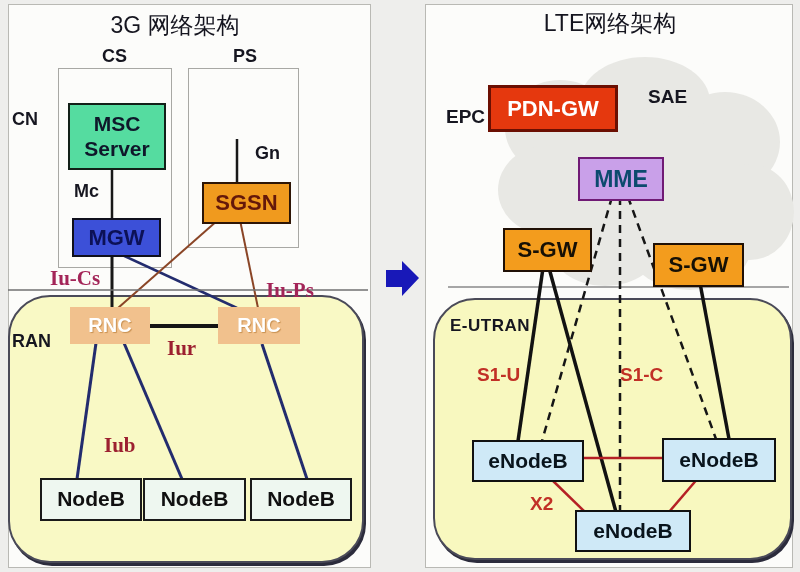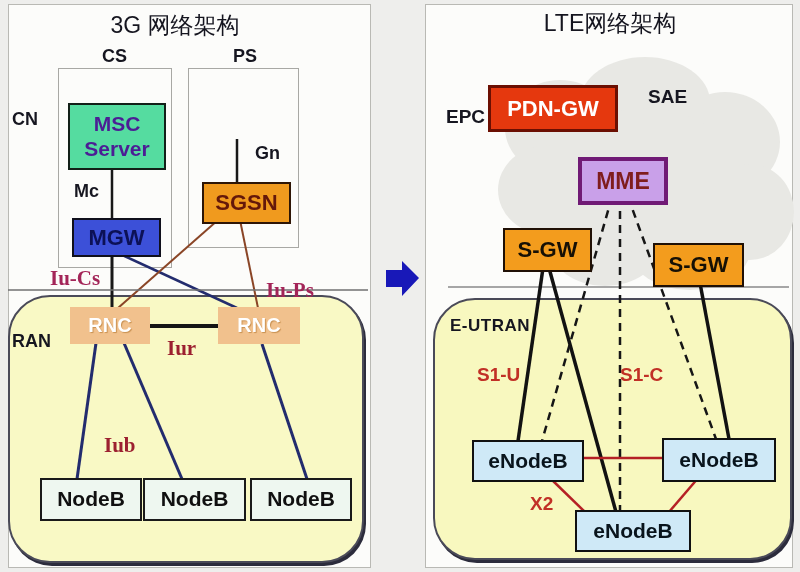--- a/index.html
+++ b/index.html
@@ -91,21 +91,21 @@
     <polygon points="386,270 402,270 402,261 419,278 402,296 402,287 386,287" fill="#1818b8"></polygon>
   </svg>
 
   <div class="title" style="left:90px;top:10px;width:170px;">3G 网络架构</div>
 
   <div class="lbl" style="left:102px;top:46px;font-size:18px;">CS</div>
   <div class="lbl" style="left:233px;top:46px;font-size:18px;">PS</div>
   <div class="lbl" style="left:12px;top:109px;font-size:18px;">CN</div>
   <div class="lbl" style="left:12px;top:331px;font-size:18px;">RAN</div>
 
-  <div class="node" style="left:68px;top:103px;width:94px;height:63px;background:#55dca0;border:2px solid #122018;color:#4c1d95;font-size:21px;">MSC Server</div>
+  <div class="node" style="left:68px;top:103px;width:94px;height:63px;background:#55dca0;border:2px solid #122018;color:#0f172a;font-size:21px;">MSC Server</div>
   <div class="node" style="left:202px;top:182px;width:85px;height:38px;background:#f09a1e;border:2px solid #2e1505;color:#64180a;font-size:22px;">SGSN</div>
   <div class="node" style="left:72px;top:218px;width:85px;height:35px;background:#3c50d8;border:2px solid #10101c;color:#0c1156;font-size:22px;">MGW</div>
 
   <div class="lbl" style="left:74px;top:181px;font-size:18px;">Mc</div>
   <div class="lbl" style="left:255px;top:143px;font-size:18px;">Gn</div>
 
   <div class="lbl if-serif" style="left:50px;top:266px;font-size:21px;color:#a32558;">Iu-Cs</div>
   <div class="lbl if-serif" style="left:266px;top:266px;font-size:21px;color:#a32558;margin-top:12px;">Iu-Ps</div>
   <div class="lbl if-serif" style="left:167px;top:336px;font-size:21px;color:#9c2030;">Iur</div>
   <div class="lbl if-serif" style="left:104px;top:433px;font-size:21px;color:#9c2030;">Iub</div>
@@ -117,21 +117,21 @@
   <div class="node" style="left:143px;top:478px;width:99px;height:39px;background:#eef7f0;border:2px solid #1a1a1a;color:#101010;font-size:21px;">NodeB</div>
   <div class="node" style="left:250px;top:478px;width:98px;height:39px;background:#eef7f0;border:2px solid #1a1a1a;color:#101010;font-size:21px;">NodeB</div>
 
   <div class="title" style="left:520px;top:8px;width:180px;">LTE网络架构</div>
 
   <div class="lbl" style="left:446px;top:106px;font-size:19px;">EPC</div>
   <div class="lbl" style="left:648px;top:86px;font-size:19px;">SAE</div>
   <div class="lbl" style="left:450px;top:316px;font-size:17px;letter-spacing:0.5px;">E-UTRAN</div>
 
   <div class="node" style="left:488px;top:85px;width:124px;height:41px;background:#e5380e;border:3px solid #6b0f02;color:#ffffff;font-size:22px;">PDN-GW</div>
-  <div class="node" style="left:578px;top:157px;width:82px;height:40px;background:#c9a0e9;border:4px solid #701a75;color:#7f1d1d;font-size:23px;">MME</div>
+  <div class="node" style="left:578px;top:157px;width:82px;height:40px;background:#c9a0e9;border:2px solid #701a75;color:#0c4a6e;font-size:23px;">MME</div>
   <div class="node" style="left:503px;top:228px;width:85px;height:40px;background:#f39c1d;border:2px solid #201005;color:#161005;font-size:22px;">S-GW</div>
   <div class="node" style="left:653px;top:243px;width:87px;height:40px;background:#f39c1d;border:2px solid #201005;color:#161005;font-size:22px;">S-GW</div>
 
   <div class="lbl" style="left:477px;top:364px;font-size:19px;color:#c13026;">S1-U</div>
   <div class="lbl" style="left:620px;top:364px;font-size:19px;color:#c13026;">S1-C</div>
   <div class="lbl" style="left:530px;top:493px;font-size:19px;color:#c13026;">X2</div>
 
   <div class="node" style="left:472px;top:440px;width:108px;height:38px;background:#cfe9f7;border:2px solid #111;color:#09141c;font-size:21px;">eNodeB</div>
   <div class="node" style="left:662px;top:438px;width:110px;height:40px;background:#cfe9f7;border:2px solid #111;color:#09141c;font-size:21px;">eNodeB</div>
   <div class="node" style="left:575px;top:510px;width:112px;height:38px;background:#cfe9f7;border:2px solid #111;color:#09141c;font-size:21px;">eNodeB</div>

